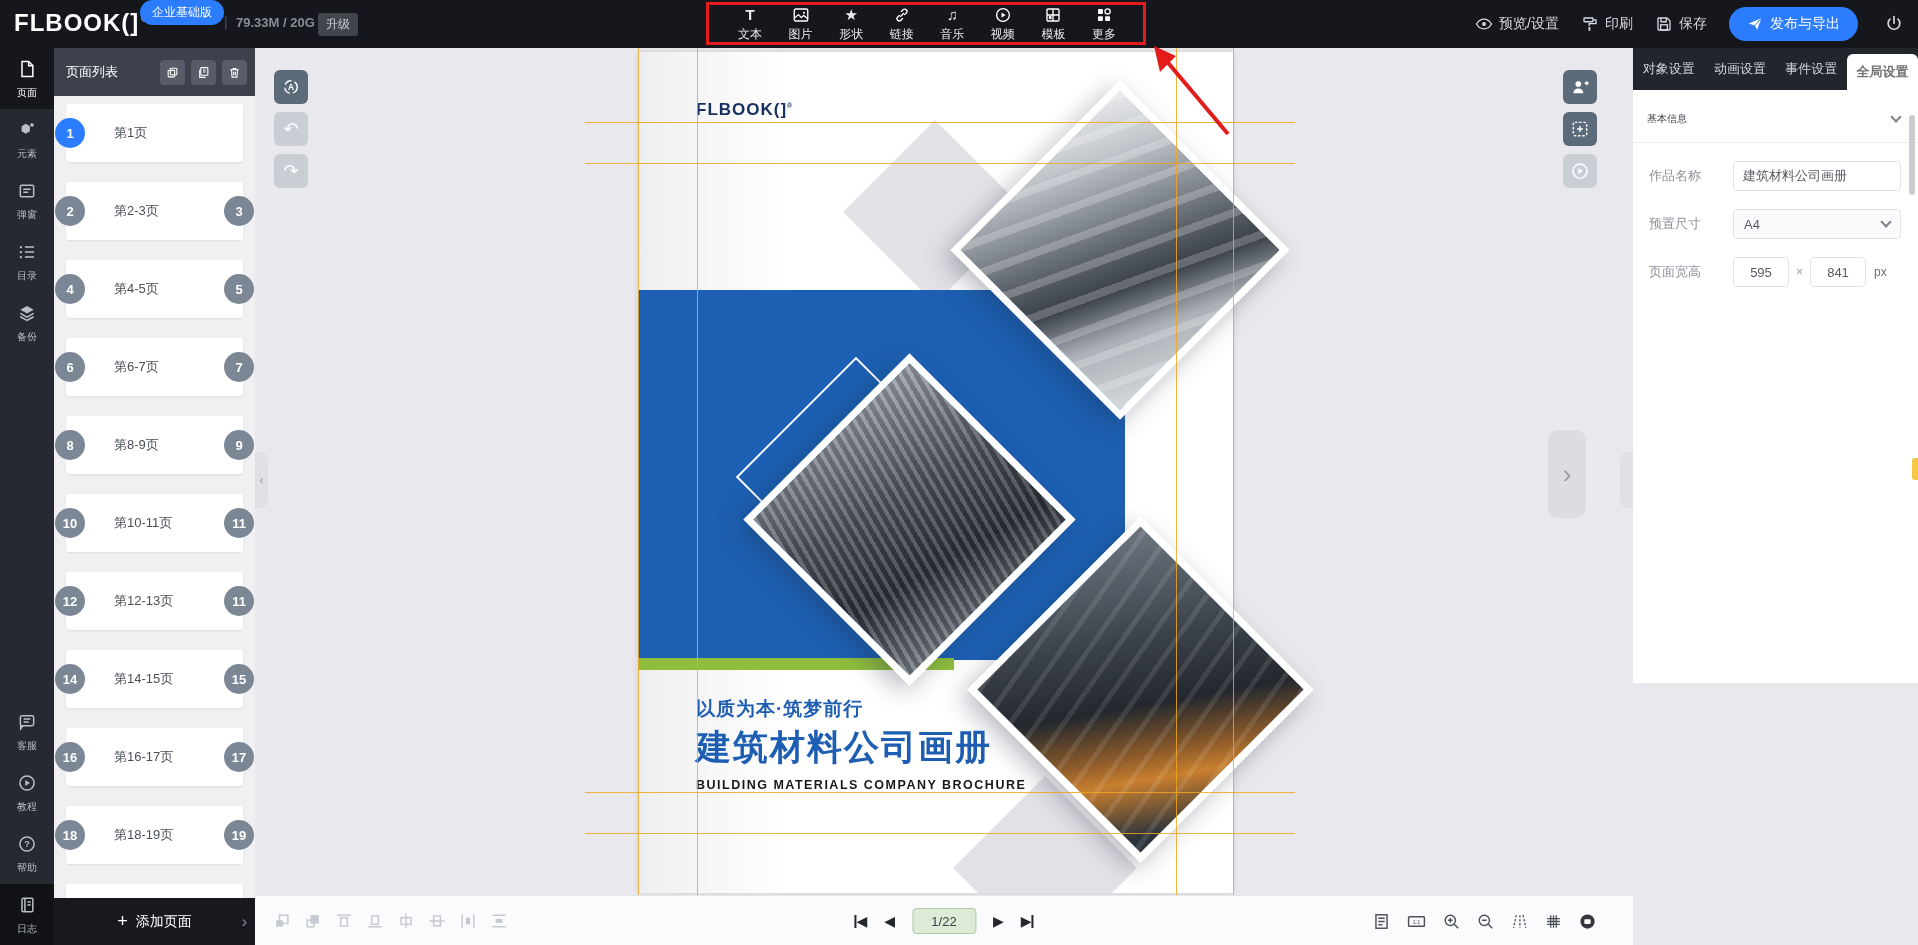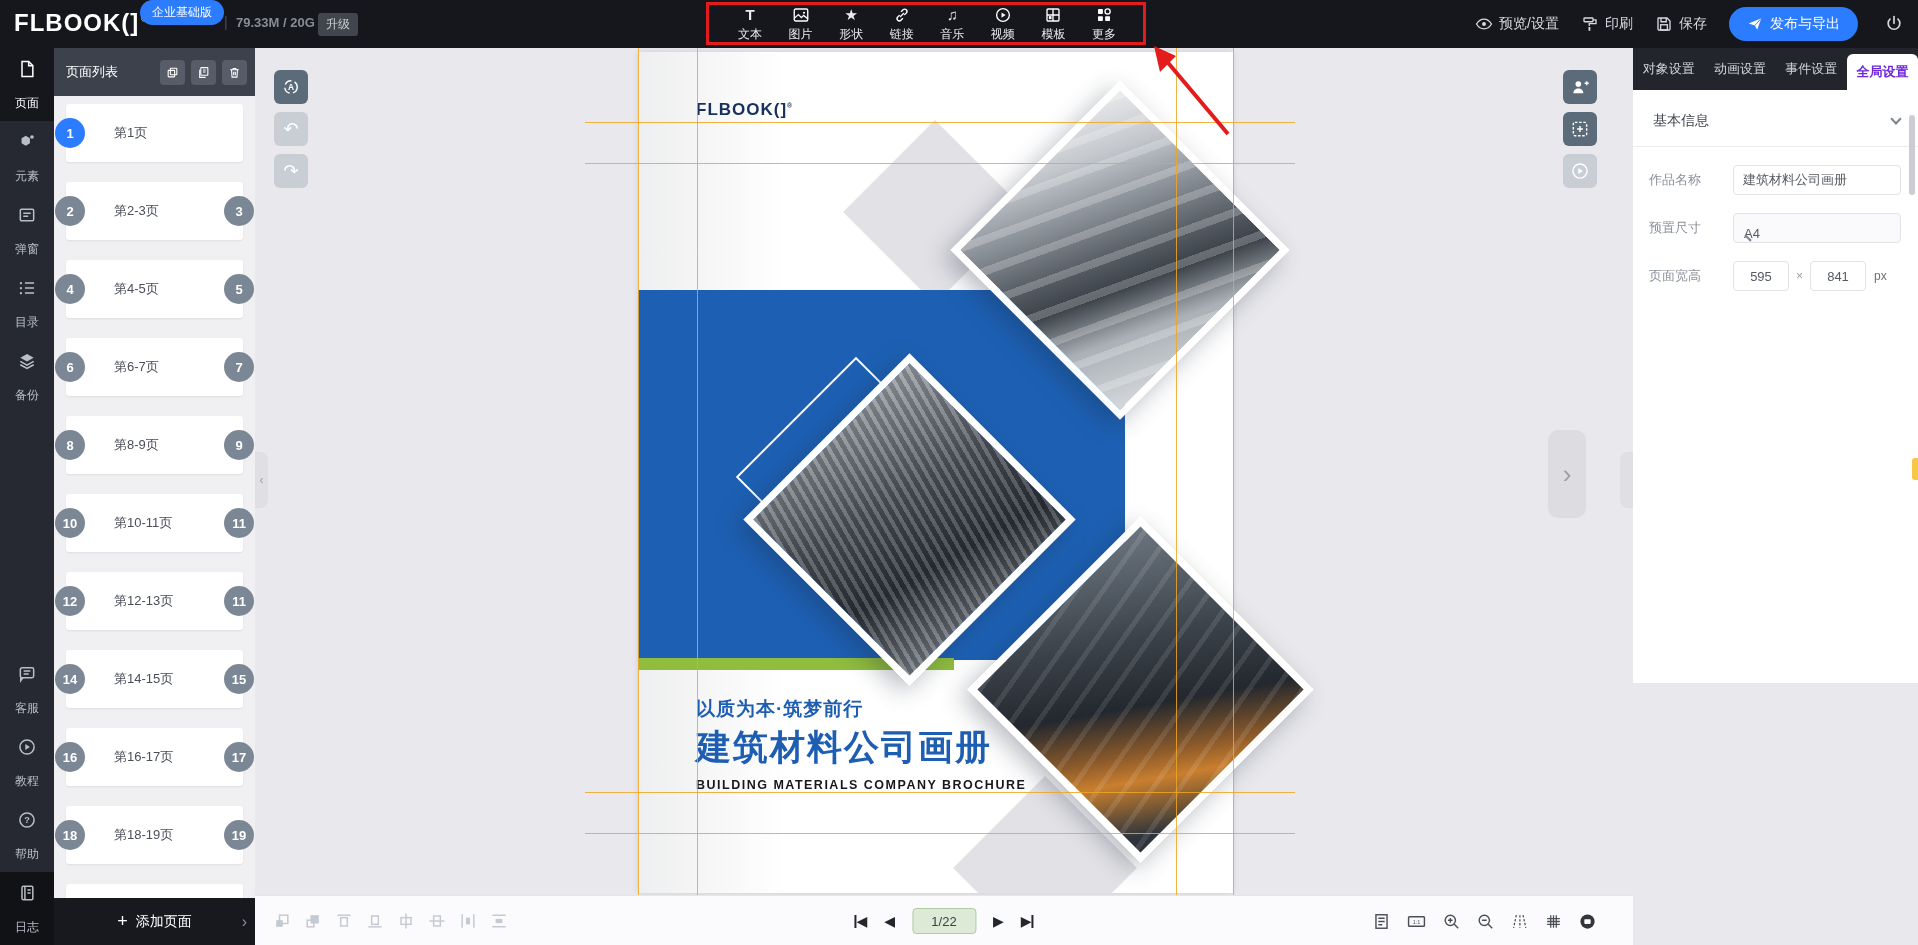--- a/index.html
+++ b/index.html
@@ -26,21 +26,21 @@
   .power { margin-left:4px; margin-right:6px; cursor:pointer; }
 
   
   .anno-box { position:absolute; left:706px; top:2px; width:440px; height:43px; border:3px solid #e41b1b; z-index:100; pointer-events:none; }
   .anno-arrow { position:absolute; left:1140px; top:42px; width:120px; height:105px; z-index:100; pointer-events:none; }
 
   
   .rail { position:absolute; left:0; top:48px; width:54px; height:897px; background:#262932; z-index:10; display:flex; flex-direction:column; }
   .rail-item { display:flex; flex-direction:column; align-items:center; padding:11px 0 9px; color:#b9bec7; cursor:pointer; }
   .rail-item svg { height:20px; }
-  .rail-label { font-size:12px; margin-top:16px; }
+  .rail-label { font-size:10px; margin-top:7px; }
   .rail-item.active { background:#15171d; color:#ffffff; }
   .rail-item.dark { background:#101216; }
   .rail-spacer { flex:1; }
 
   
   .ppanel { position:absolute; left:54px; top:48px; width:201px; height:897px; background:#f0f0f3; z-index:9; }
   .ppanel-head { height:48px; background:#3d414b; display:flex; align-items:center; padding:0 8px 0 12px; }
   .ppanel-title { color:#fff; font-size:13px; flex:1; }
   .ph-btn { width:25px; height:25px; background:#575c68; border-radius:4px; margin-left:6px; display:flex; align-items:center; justify-content:center; cursor:pointer; }
   .plist { position:absolute; top:48px; bottom:47px; left:0; right:0; overflow:hidden; padding:8px 12px; }
@@ -103,29 +103,29 @@
   .bnav .arr { color:#23262b; font-size:14px; cursor:pointer; display:flex; align-items:center; }
   .bnav .bar { display:inline-block; width:2px; height:13px; background:#23262b; }
   .page-ind { width:64px; height:26px; background:#dcead6; border:1px solid #aecba5; border-radius:4px; color:#3c4044; font-size:13px; display:flex; align-items:center; justify-content:center; cursor:text; }
   .bright { position:absolute; right:36px; top:0; height:50px; display:flex; align-items:center; gap:15px; }
   .br-ic { cursor:pointer; display:flex; align-items:center; justify-content:center; }
 
   
   .rpanel { position:absolute; left:1633px; top:48px; width:285px; height:635px; background:#fff; z-index:11; }
   .rtabs { height:42px; background:#22252c; display:flex; align-items:flex-end; }
   .rtab { flex:1; height:42px; display:flex; align-items:center; justify-content:center; color:#d2d5da; font-size:13px; cursor:pointer; }
-  .rtab.active { background:#fff; color:#6d28d9; border-radius:6px 6px 0 0; height:36px; font-weight:700;font-family:Liberation Serif, serif; }
-  .rsection { display:flex; align-items:center; justify-content:space-between; padding:22px 18px 16px 20px; color:#3f434b; font-size:14px; border-bottom:1px solid #ececef; cursor:pointer; }
+  .rtab.active { background:#fff; color:#737373; border-radius:6px 6px 0 0; height:36px; font-weight:700;font-family:Liberation Serif, serif; }
+  .rsection { display:flex; align-items:center; justify-content:space-between; padding:22px 18px 16px 14px; color:#3f434b; font-size:10px; border-bottom:1px solid #ececef; cursor:pointer; }
   .chev-down { width:8px; height:8px; border-right:2px solid #7d838c; border-bottom:2px solid #7d838c; transform:rotate(45deg); margin-top:-4px; }
   .rrow { display:flex; align-items:center; padding:0 16px; margin-top:18px; }
   .rlabel { width:84px; color:#8a9099; font-size:13px; }
   .rinput { height:30px; border:1px solid #e3e3e6; border-radius:4px; font-size:13px; color:#555a61; padding:0 9px; font-family:"Liberation Sans","DejaVu Sans",sans-serif; background:#fff; outline:none; }
   .rinput.wide { width:168px; }
   .rinput.small { width:56px; text-align:center; }
-  .rselect { width:168px; height:30px; border:1px solid #e3e3e6; border-radius:4px; background:#fafafc; display:flex; justify-content:space-between; padding:12px 10px; font-size:13px; color:#555a61; cursor:pointer;flex-direction:column; }
+  .rselect { width:168px; height:30px; border:1px solid #e3e3e6; border-radius:4px; background:#fafafc; display:flex; align-items:center; justify-content:space-between; padding:3px 10px; font-size:13px; color:#555a61; cursor:pointer; }
   .dimsep { margin:0 7px; color:#9aa0a8; font-size:12px; }
   .unit { margin-left:8px; color:#6b7077; font-size:12px; }
   .rscroll { position:absolute; right:3px; top:67px; width:6px; height:80px; background:#cccdd2; border-radius:3px; }
   .ypill { position:absolute; right:0; top:410px; width:6px; height:22px; background:#f6c845; border-radius:3px 0 0 3px; }
 
   svg { display:block; }
 </style>
 </head>
 <body>
 

